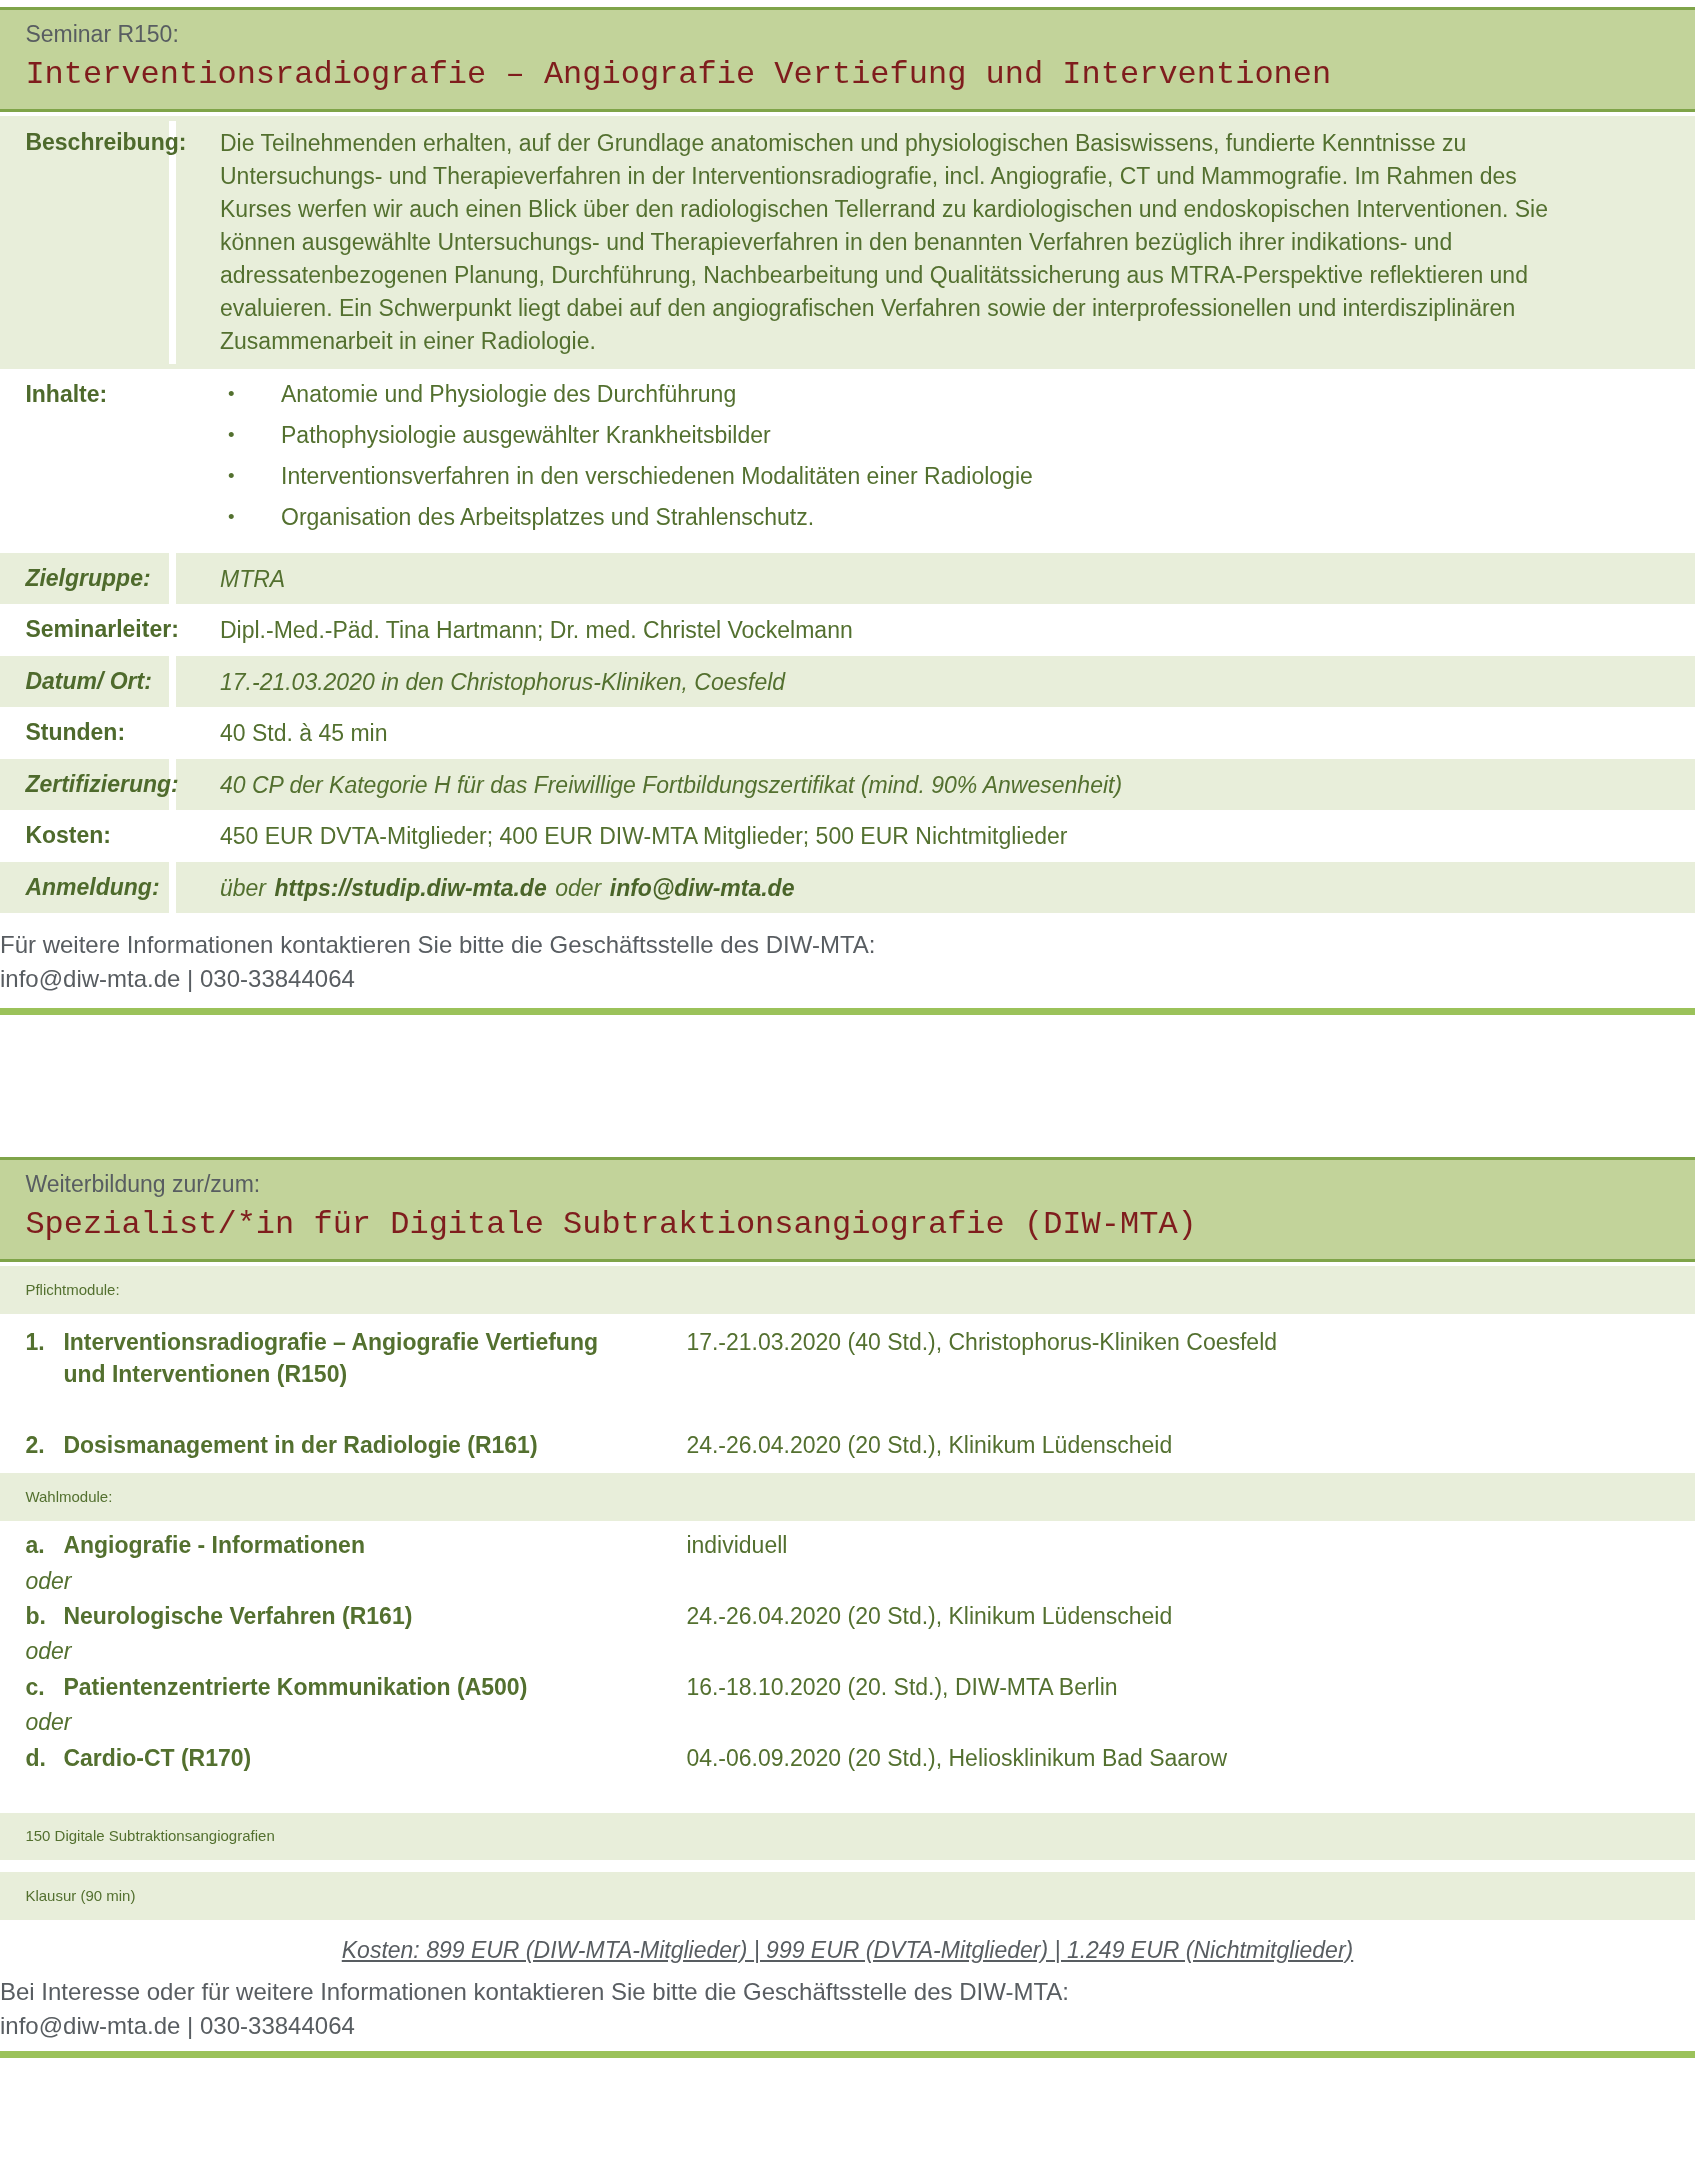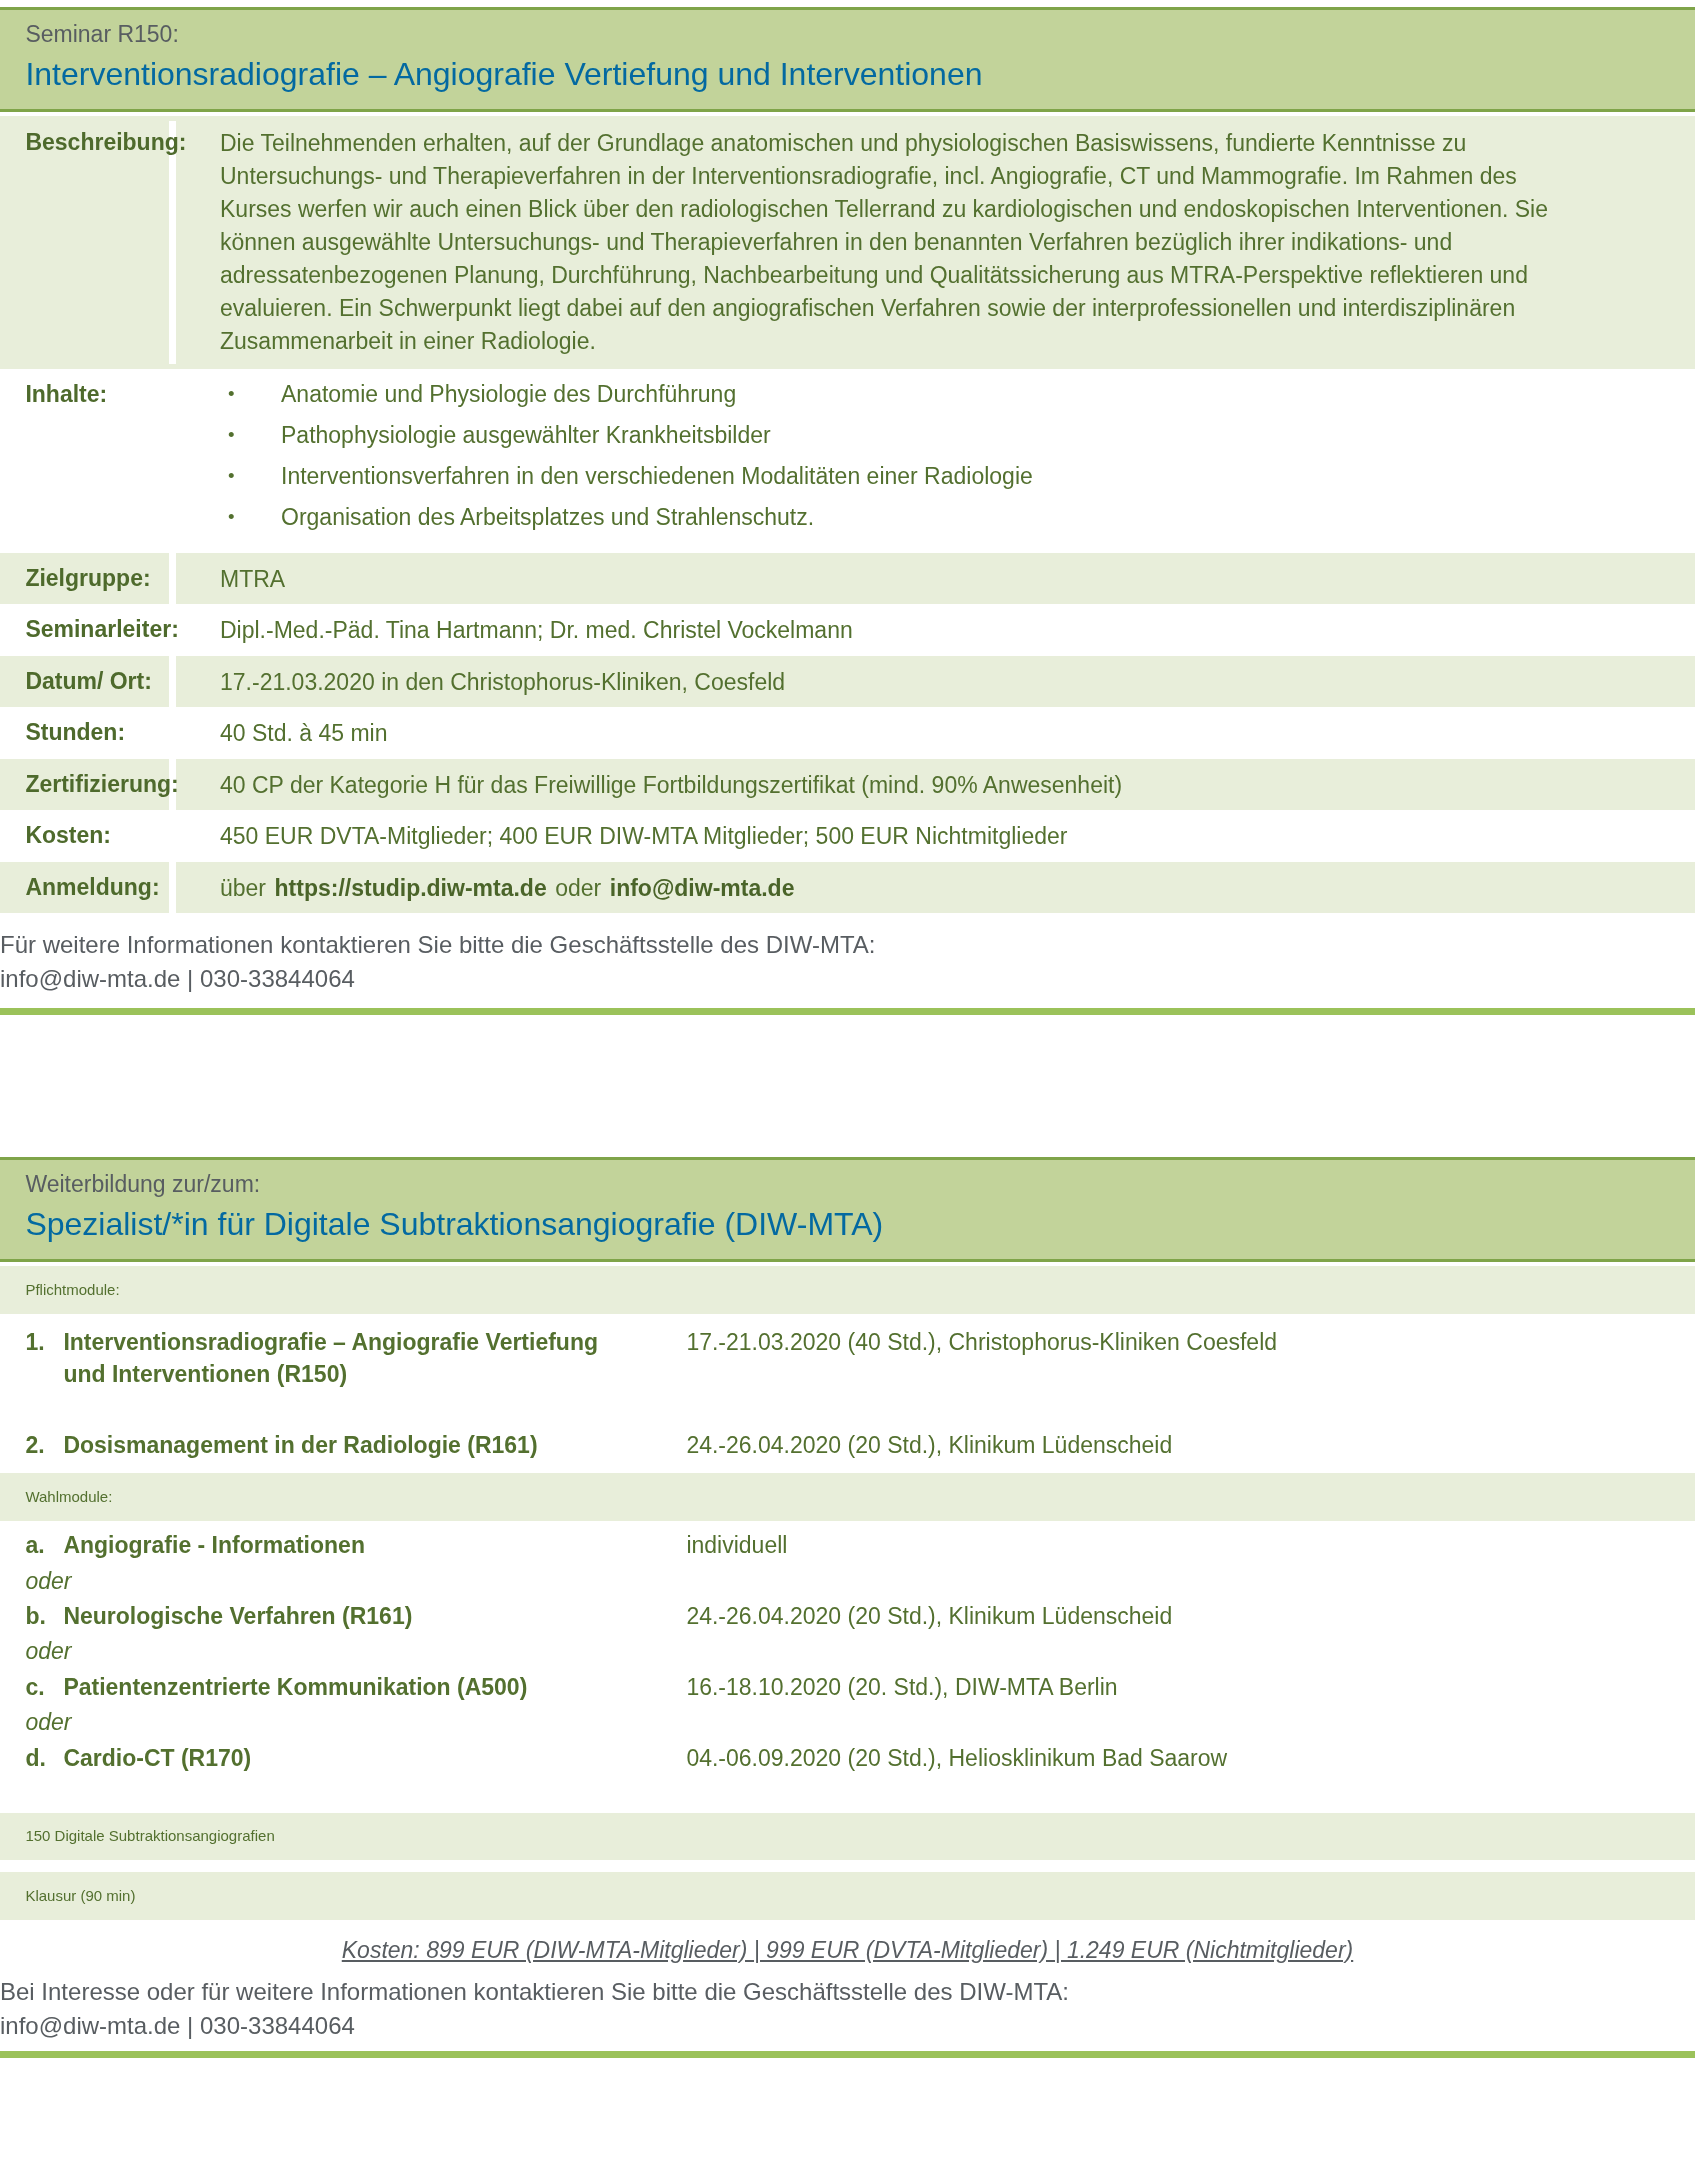--- a/index.html
+++ b/index.html
@@ -15,38 +15,38 @@
   }
   
   .band {
     background: #c2d39a;
     border-top: 3.4px solid #7fa449;
     border-bottom: 3.4px solid #7fa449;
     padding: 10.2px 25.4px 13.6px 25.4px;
     box-sizing: border-box;
   }
   .band .kicker { font-size: 23px; line-height: 29px; color: #585d61; }
-  .band .title  { font-size: 32px; line-height: 41px; color: #0369a1; margin-top: 5.1px; }
+  .band .title  { font-size: 32px; line-height: 41px; color: #7f1d1d; margin-top: 5.1px; font-family: Liberation Mono, monospace; }
 
   
   .row { display: flex; margin-top: 4.2px; align-items: stretch; }
   .row.green { background: #e8eeda; }
   .label-cell {
     width: 176px; flex: none; box-sizing: border-box;
     padding-left: 25.4px;
     border-right: 7.6px solid #ffffff;
     font-weight: bold; font-size: 23px; line-height: 30.5px;
     color: #4e6a2c;
   }
   .value-cell {
     flex: 1; box-sizing: border-box;
     padding-left: 44px; padding-right: 51px;
     font-size: 23px; line-height: 32px;
   }
-  .row.pad-tall .label-cell, .row.pad-tall .value-cell { padding-top: 9.3px; padding-bottom: 9.3px; }
+  .row.pad-tall .label-cell, .row.pad-tall .value-cell { padding-top: 9.3px; padding-bottom: 9.3px; font-style: italic; }
   .row.pad-mid  .label-cell, .row.pad-mid  .value-cell { padding-top: 6px;  padding-bottom: 6px;  }
   .desc-value { padding-right: 102px; line-height: 33px; }
 
   
   ul.bullets { list-style: none; margin: 0; padding: 0; }
   ul.bullets li { display: flex; font-size: 23px; line-height: 30px; margin-bottom: 11px; }
   .bullet-marker { width: 53px; flex: none; font-size: 18.6px; line-height: 30px; }
 
   
   .reg span { margin-right: 8.5px; }

